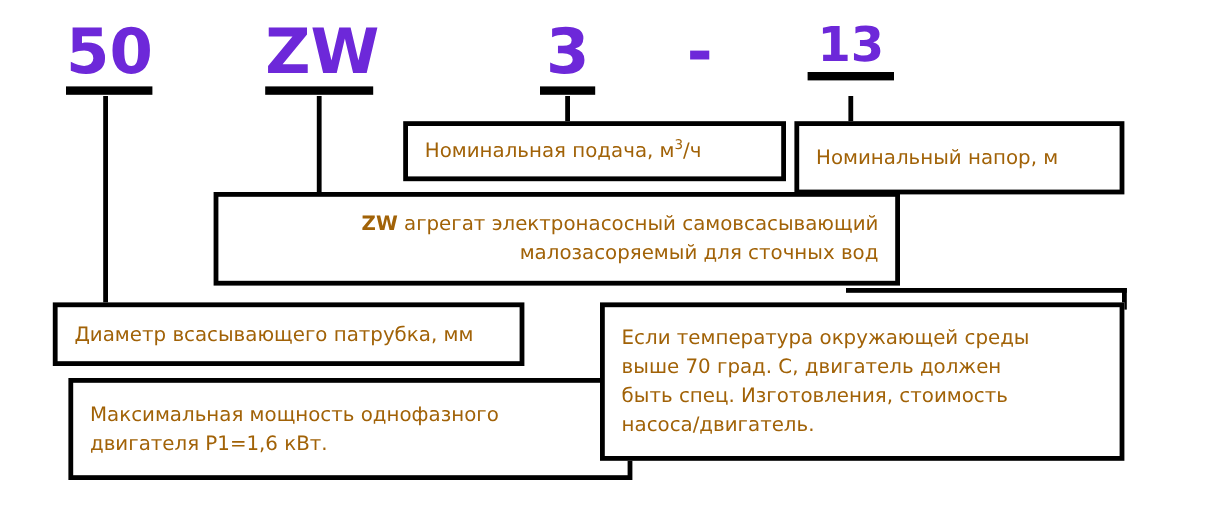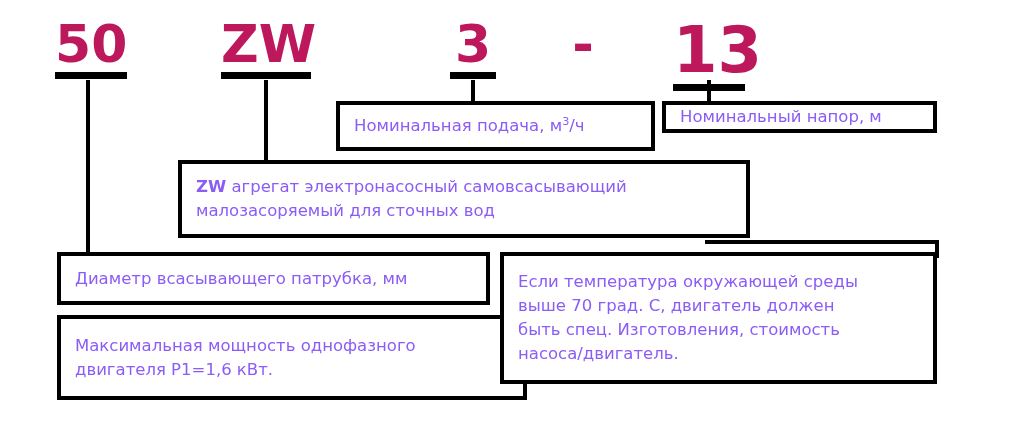--- a/index.html
+++ b/index.html
@@ -13,21 +13,21 @@
     height: 443px;
     background: #ffffff;
     font-family: "DejaVu Sans", "Liberation Sans", sans-serif;
     overflow: hidden;
   }
 
   
   .code-token {
     position: absolute;
     font-weight: bold;
-    color: #be185d;
+    color: #6d28d9;
     font-family: "DejaVu Sans", "Liberation Sans", sans-serif;
     line-height: 1;
     white-space: nowrap;
     text-align: center;
   }
   .code-token .glyph { display: block; }
   .code-token.underlined .rule {
     display: block;
     height: 7px;
     background: #000000;
@@ -35,21 +35,21 @@
   }
 
   
   .box {
     position: absolute;
     box-sizing: border-box;
     border: 4px solid #000000;
     background: #ffffff;
     display: flex;
     align-items: center;
-    color: #8b5cf6;
+    color: #a16207;
     font-size: 16.5px;
     line-height: 1.45;
   }
   .box .inner {
     padding: 0 14px;
     width: 100%;
   }
   .box .inner b { font-weight: bold; }
   sup {
     font-size: 0.68em;
@@ -82,49 +82,49 @@
 
   <div class="code-token underlined" style="left:450px; top:18px; width:46px; font-size:52px;">
     <span class="glyph">3</span>
     <span class="rule"></span>
   </div>
 
   <div class="code-token" style="left:565px; top:18px; width:36px; font-size:52px;">
     <span class="glyph">-</span>
   </div>
 
-  <div class="code-token underlined" style="left:673px; top:18px; width:72px; font-size:64px;">
+  <div class="code-token underlined" style="left:673px; top:18px; width:72px; font-size:40px;">
     <span class="glyph">13</span>
     <span class="rule"></span>
   </div>
 
   <div class="lead v" style="left:86px; top:80px; height:173px;"></div>
 
   <div class="lead v" style="left:264px; top:80px; height:82px;"></div>
 
   <div class="lead v" style="left:471px; top:80px; height:23px;"></div>
 
   <div class="lead v" style="left:707px; top:80px; height:23px;"></div>
 
   <div class="lead h" style="left:705px; top:240px; width:234px;"></div>
   <div class="lead v" style="left:935px; top:240px; height:18px;"></div>
 
   <div class="box" style="left:336px; top:101px; width:319px; height:50px;">
     <div class="inner"><span>Номинальная подача, м</span><sup>3</sup><span>/ч</span></div>
   </div>
 
-  <div class="box" style="left:662px; top:101px; width:275px; height:32px;align-items:flex-end;">
+  <div class="box" style="left:662px; top:101px; width:275px; height:61px;">
     <div class="inner">Номинальный напор, м</div>
   </div>
 
-  <div class="box" style="left:178px; top:160px; width:572px; height:78px;">
+  <div class="box" style="left:178px; top:160px; width:572px; height:78px;text-align:right;">
     <div class="inner"><b>ZW</b><span> агрегат электронасосный самовсасывающий малозасоряемый для сточных вод</span></div>
   </div>
 
-  <div class="box" style="left:57px; top:252px; width:433px; height:53px;align-items:center;">
+  <div class="box" style="left:44px; top:252px; width:393px; height:53px;align-items:center;">
     <div class="inner">Диаметр всасывающего патрубка, мм</div>
   </div>
 
   <div class="box" style="left:57px; top:315px; width:470px; height:85px;">
     <div class="inner">
       <div>Максимальная мощность однофазного</div>
       <div>двигателя Р1=1,6 кВт.</div>
     </div>
   </div>
 

